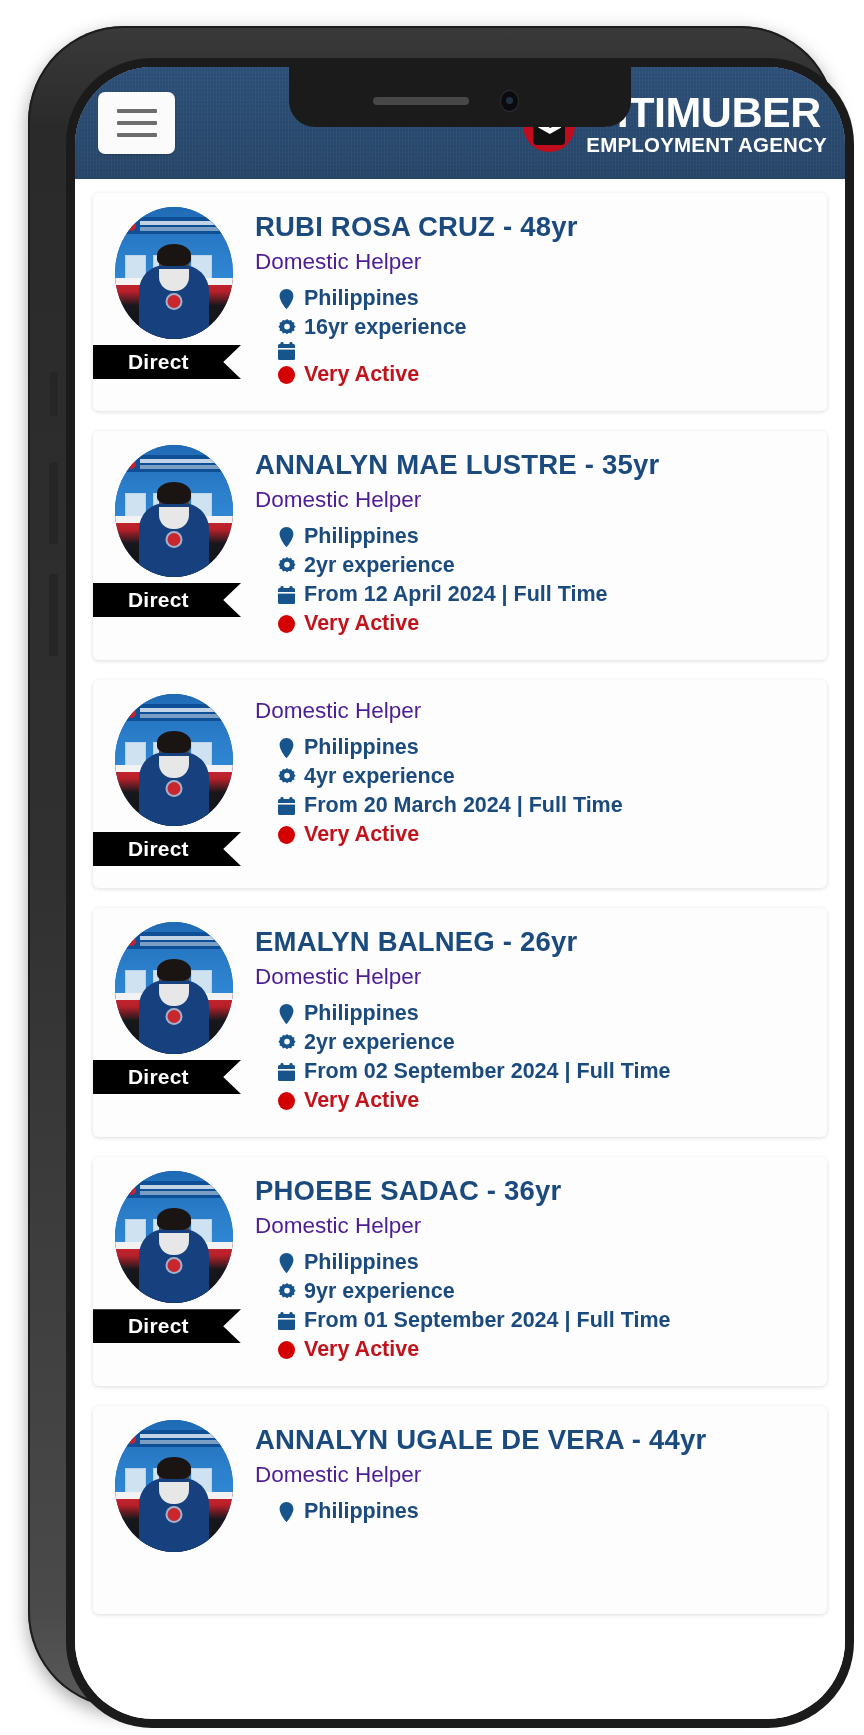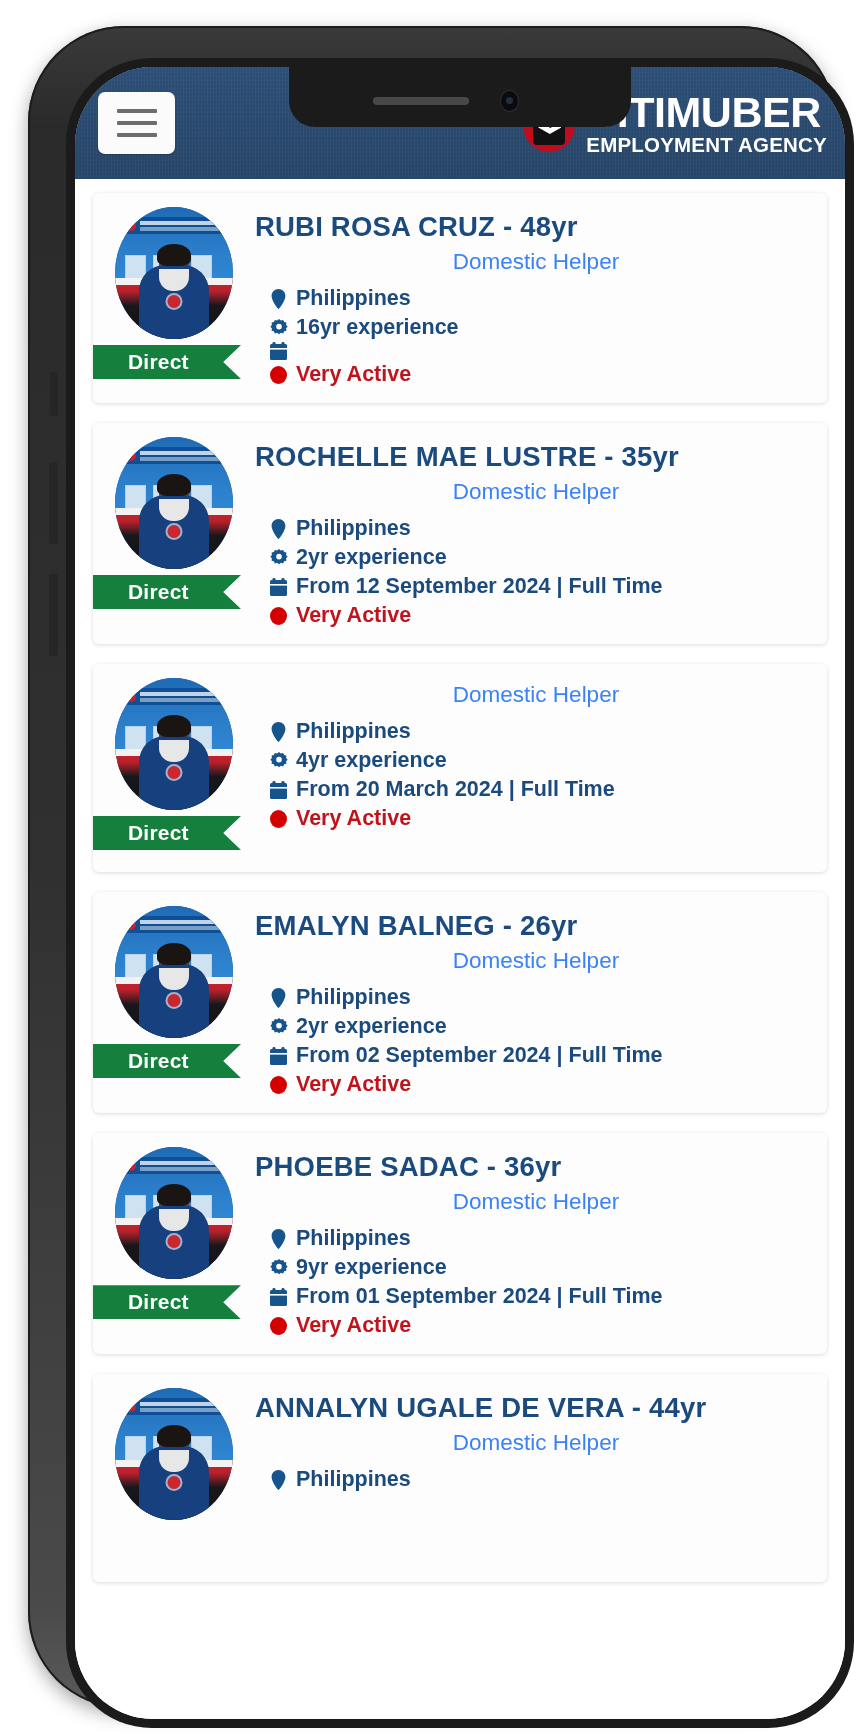--- a/index.html
+++ b/index.html
@@ -363,21 +363,21 @@
   }
   .ribbon-wrap {
     position: absolute;
     left: 0;
     top: 152px;
     z-index: 6;
   }
   .ribbon-shape {
     width: 148px;
     height: 34px;
-    background: #15803d;
+    background: #000000;
     -webkit-clip-path: polygon(0 0, 100% 0, 88% 50%, 100% 100%, 0 100%);
     clip-path: polygon(0 0, 100% 0, 88% 50%, 100% 100%, 0 100%);
     display: flex;
     align-items: center;
     justify-content: flex-start;
     box-sizing: border-box;
     padding-left: 35px;
   }
   .ribbon-label {
     color: #ffffff;
@@ -396,28 +396,27 @@
   .cand-name {
     color: #1b4b7e;
     font-size: 27.5px;
     font-weight: bold;
     letter-spacing: .2px;
     margin: 0 0 6px 0;
     white-space: nowrap;
     cursor: pointer;
   }
   .cand-role {
-    color: #3b82f6;
+    color: #4c1d95;
     font-size: 22.5px;
     margin: 0 0 9px 0;
-    text-align: center;
   }
   .meta {
     list-style: none;
-    margin: 0;
+    margin: 8px;
     padding: 0 0 0 14px;
   }
   .meta li {
     display: flex;
     align-items: center;
     gap: 8px;
     color: #1b4b7e;
     font-size: 21.5px;
     font-weight: bold;
     line-height: 1.35;
@@ -564,21 +563,21 @@
                 <div class="panel p2"></div>
                 <div class="panel p3"></div>
                 <div class="bg-bottom"></div>
                 <div class="stripe-white"></div>
                 <div class="person-head"></div>
                 <div class="person-hair"></div>
                 <div class="person-body"></div>
               </div>
             </div>
             <div class="info-col">
-              <div class="cand-name">ROCHELLE MAE LUSTRE - 35yr</div>
+              <div class="cand-name">ANNALYN MAE LUSTRE - 35yr</div>
               <div class="cand-role">Domestic Helper</div>
               <ul class="meta">
                 <li>
                   <span class="ic">
                     <svg class="pin-icon" viewBox="0 0 15 20">
                       <path d="M7.5 0C3.6 0 .6 3 .6 6.9c0 5 6.2 12.5 6.5 12.8.2.3.6.3.8 0 .3-.3 6.5-7.8 6.5-12.8C14.4 3 11.4 0 7.5 0z" fill="#17548c"></path>
                     </svg>
                   </span>
                   <span>Philippines</span>
                 </li>
@@ -593,21 +592,21 @@
                 </li>
                 <li>
                   <span class="ic">
                     <svg class="cal-icon" viewBox="0 0 17 18">
                       <rect x="0" y="2" width="17" height="16" rx="1.5" fill="#17548c"></rect>
                       <rect x="0" y="6" width="17" height="1.6" fill="#fdfdfd"></rect>
                       <rect x="2.5" y="0" width="3" height="4.5" rx="1.2" fill="#17548c"></rect>
                       <rect x="11.5" y="0" width="3" height="4.5" rx="1.2" fill="#17548c"></rect>
                     </svg>
                   </span>
-                  <span>From 12 September 2024 | Full Time</span>
+                  <span>From 12 April 2024 | Full Time</span>
                 </li>
                 <li class="status">
                   <span class="ic">
                     <span class="dot-icon"></span>
                   </span>
                   <span>Very Active</span>
                 </li>
               </ul>
             </div>
           </div>

